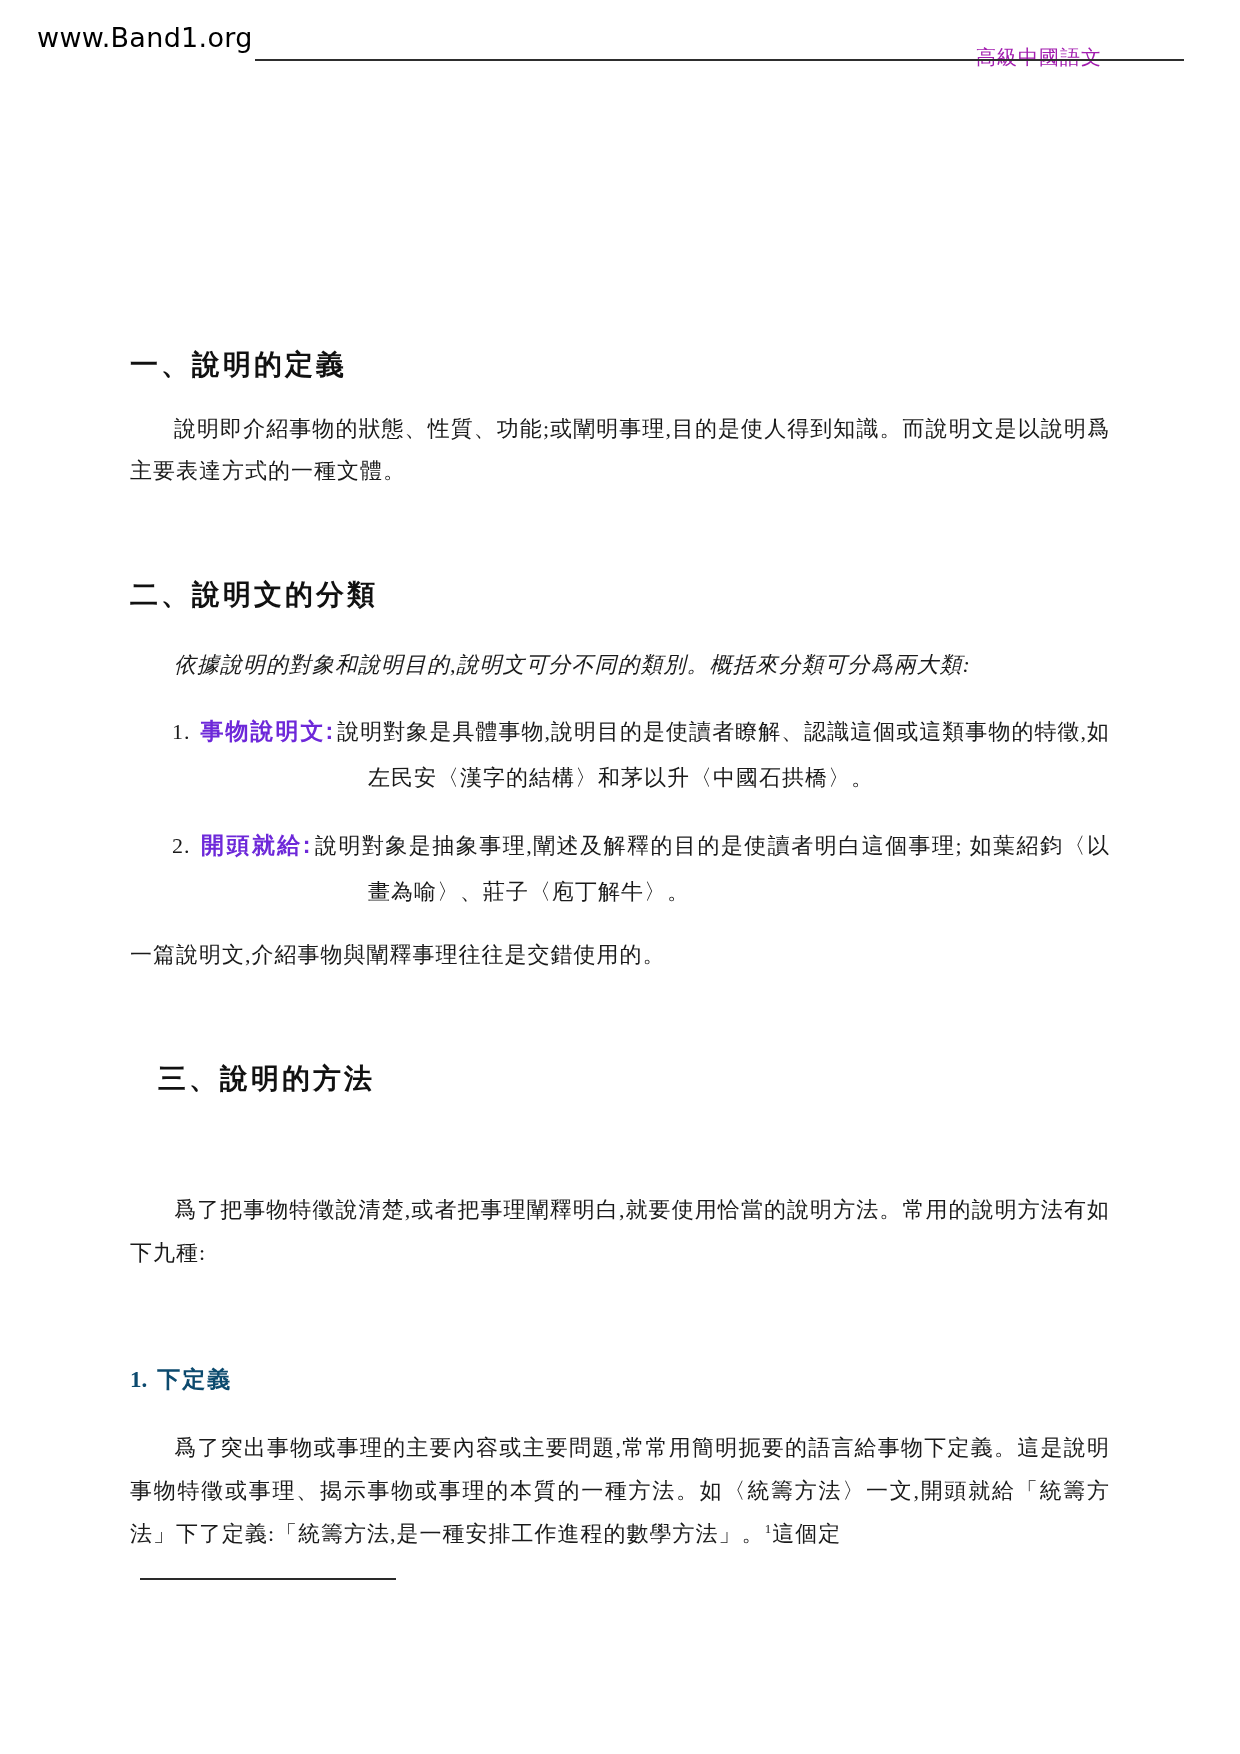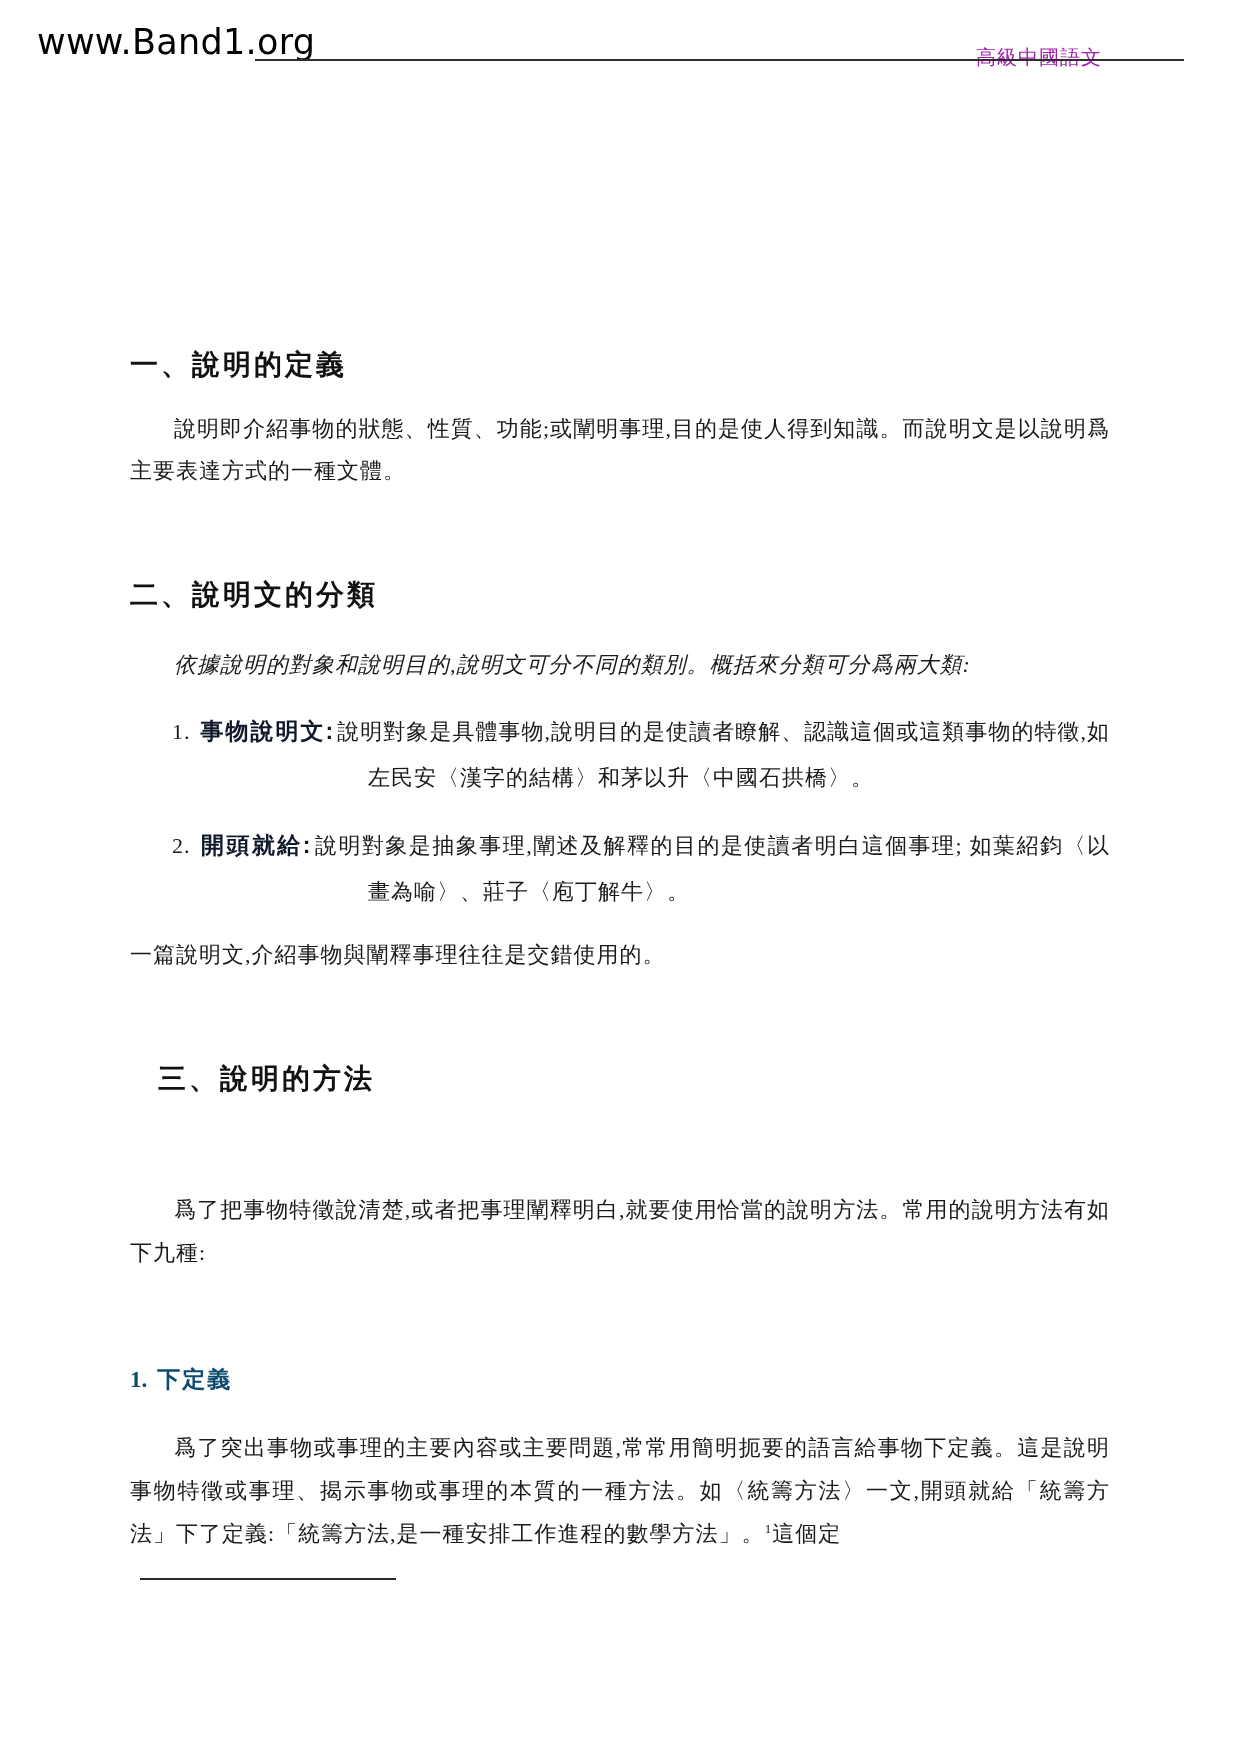--- a/index.html
+++ b/index.html
@@ -9,21 +9,21 @@
     height: 1754px;
     background: #ffffff;
     color: #1a1a1a;
     font-family: "Liberation Serif", "DejaVu Serif", serif;
     overflow: hidden;
   }
   
   .site-url {
     position: absolute; left: 37px; top: 22px;
     font-family: "DejaVu Sans", "Liberation Sans", sans-serif;
-    font-size: 35px; color: #000; letter-spacing: 0.3px;
+    font-size: 27px; color: #000; letter-spacing: 0.3px;
   }
   .course-label {
     position: absolute; right: 138px; top: 44px;
     font-size: 20px; letter-spacing: 1px; color: #a21caf;
   }
   .header-rule {
     position: absolute; left: 255px; top: 59px;
     width: 929px; height: 2px; background: #2e2e2e;
   }
   
@@ -51,21 +51,21 @@
   .p5 { top: 1426px; line-height: 43px; }
   .list-item {
     font-size: 22px; line-height: 46px; letter-spacing: 1px;
     padding-left: 238px; text-indent: -196px; text-align: justify;
   }
   .li1 { top: 708px; }
   .li2 { top: 822px; }
   .item-num { margin-right: 10px; }
   .item-term {
     font-family: "Liberation Sans", "DejaVu Sans", sans-serif;
-    font-weight: 700; font-size: 23px; letter-spacing: 2px; margin-right: 2px; color: #0f172a;
+    font-weight: 700; font-size: 23px; letter-spacing: 2px; margin-right: 2px; color: #6d28d9;
   }
   .method-heading { top: 1364px; font-size: 23px; color: #0c4a6e; }
   .method-heading .m-num { font-weight: 700; margin-right: 10px; }
   .method-heading .m-title {
     font-family: "Liberation Sans", "DejaVu Sans", sans-serif;
     font-weight: 700; letter-spacing: 2px;
   }
   sup.fn-ref { font-size: 13px; vertical-align: super; line-height: 0; }
   .footnote-rule {
     position: absolute; left: 140px; top: 1578px;

